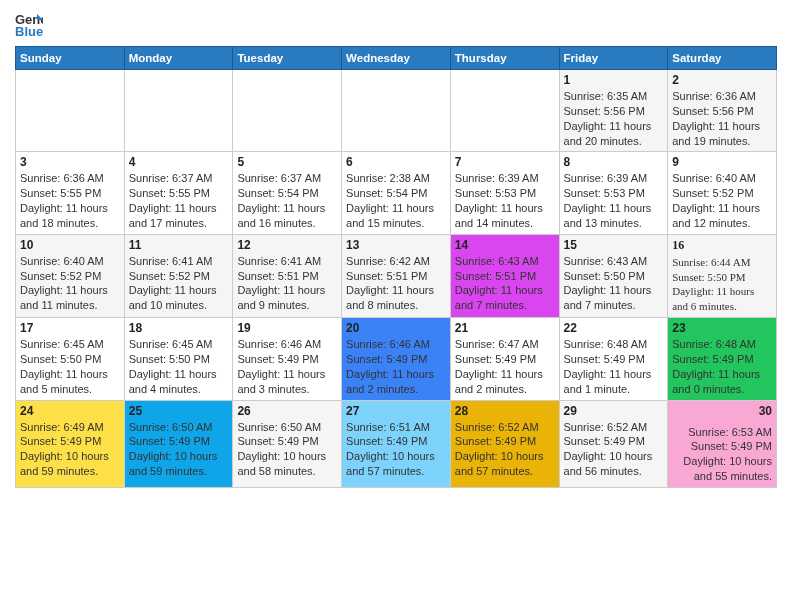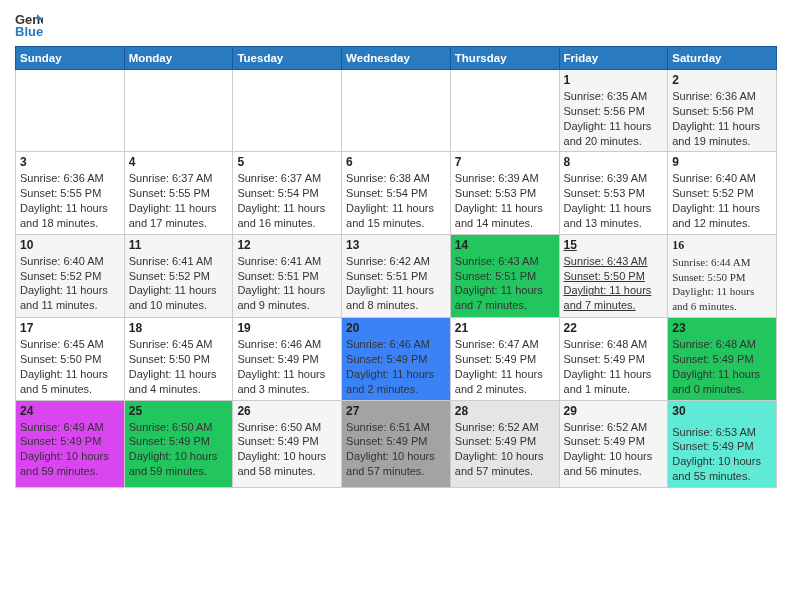--- a/index.html
+++ b/index.html
@@ -162,21 +162,21 @@
           </td>
           <td style="background: rgb(255, 255, 255);">
             <span class="day-number">5</span>
             <div class="day-info" style="white-space: pre-line;">Sunrise: 6:37 AM
 Sunset: 5:54 PM
 Daylight: 11 hours
 and 16 minutes.</div>
           </td>
           <td style="background: rgb(255, 255, 255);">
             <span class="day-number">6</span>
-            <div class="day-info" style="white-space: pre-line;">Sunrise: 6:38 AM
+            <div class="day-info" style="white-space: pre-line;">Sunrise: 2:38 AM
 Sunset: 5:54 PM
 Daylight: 11 hours
 and 15 minutes.</div>
           </td>
           <td style="background: rgb(255, 255, 255);">
             <span class="day-number">7</span>
             <div class="day-info" style="white-space: pre-line;">Sunrise: 6:39 AM
 Sunset: 5:53 PM
 Daylight: 11 hours
 and 14 minutes.</div>
@@ -218,28 +218,28 @@
 Daylight: 11 hours
 and 9 minutes.</div>
           </td>
           <td style="background: rgb(245, 245, 245);">
             <span class="day-number">13</span>
             <div class="day-info" style="white-space: pre-line;">Sunrise: 6:42 AM
 Sunset: 5:51 PM
 Daylight: 11 hours
 and 8 minutes.</div>
           </td>
-          <td style="background: #22c55e;">
+          <td style="background: #d946ef;">
             <span class="day-number">14</span>
             <div class="day-info" style="white-space: pre-line;">Sunrise: 6:43 AM
 Sunset: 5:51 PM
 Daylight: 11 hours
 and 7 minutes.</div>
           </td>
-          <td style="background: rgb(245, 245, 245); text-decoration: underline;">
+          <td style="background: rgb(245, 245, 245);">
             <span class="day-number">15</span>
             <div class="day-info" style="white-space: pre-line;">Sunrise: 6:43 AM
 Sunset: 5:50 PM
 Daylight: 11 hours
 and 7 minutes.</div>
           </td>
           <td style="background: rgb(245, 245, 245); font-family: Liberation Serif, serif;">
             <span class="day-number">16</span>
             <div class="day-info" style="white-space: pre-line;">Sunrise: 6:44 AM
 Sunset: 5:50 PM
@@ -292,63 +292,63 @@
           </td>
           <td style="background: #22c55e;">
             <span class="day-number">23</span>
             <div class="day-info" style="white-space: pre-line;">Sunrise: 6:48 AM
 Sunset: 5:49 PM
 Daylight: 11 hours
 and 0 minutes.</div>
           </td>
         </tr>
         <tr>
-          <td style="background: #d946ef;">
+          <td style="background: #fde047;">
             <span class="day-number">24</span>
             <div class="day-info" style="white-space: pre-line;">Sunrise: 6:49 AM
 Sunset: 5:49 PM
 Daylight: 10 hours
 and 59 minutes.</div>
           </td>
-          <td style="background: #22c55e;">
+          <td style="background: #0ea5e9;">
             <span class="day-number">25</span>
             <div class="day-info" style="white-space: pre-line;">Sunrise: 6:50 AM
 Sunset: 5:49 PM
 Daylight: 10 hours
 and 59 minutes.</div>
           </td>
           <td style="background: rgb(245, 245, 245); margin-top: 16px;">
             <span class="day-number">26</span>
             <div class="day-info" style="white-space: pre-line;">Sunrise: 6:50 AM
 Sunset: 5:49 PM
 Daylight: 10 hours
 and 58 minutes.</div>
           </td>
-          <td style="background: #a3a3a3;">
+          <td style="background: #7dd3fc;">
             <span class="day-number">27</span>
             <div class="day-info" style="white-space: pre-line;">Sunrise: 6:51 AM
 Sunset: 5:49 PM
 Daylight: 10 hours
 and 57 minutes.</div>
           </td>
-          <td style="background: #e5e5e5;">
+          <td style="background: #eab308;">
             <span class="day-number">28</span>
             <div class="day-info" style="white-space: pre-line;">Sunrise: 6:52 AM
 Sunset: 5:49 PM
 Daylight: 10 hours
 and 57 minutes.</div>
           </td>
           <td style="background: rgb(245, 245, 245); margin-top: 33px;">
             <span class="day-number">29</span>
             <div class="day-info" style="white-space: pre-line;">Sunrise: 6:52 AM
 Sunset: 5:49 PM
 Daylight: 10 hours
 and 56 minutes.</div>
           </td>
-          <td style="background: #5eead4;">
+          <td style="background: #f9a8d4; text-align: right;">
             <span class="day-number">30</span>
             <div class="day-info" style="white-space: pre-line; margin-top: 7px;">Sunrise: 6:53 AM
 Sunset: 5:49 PM
 Daylight: 10 hours
 and 55 minutes.</div>
           </td>
         </tr>
       </tbody>
   </table>
 </div>

